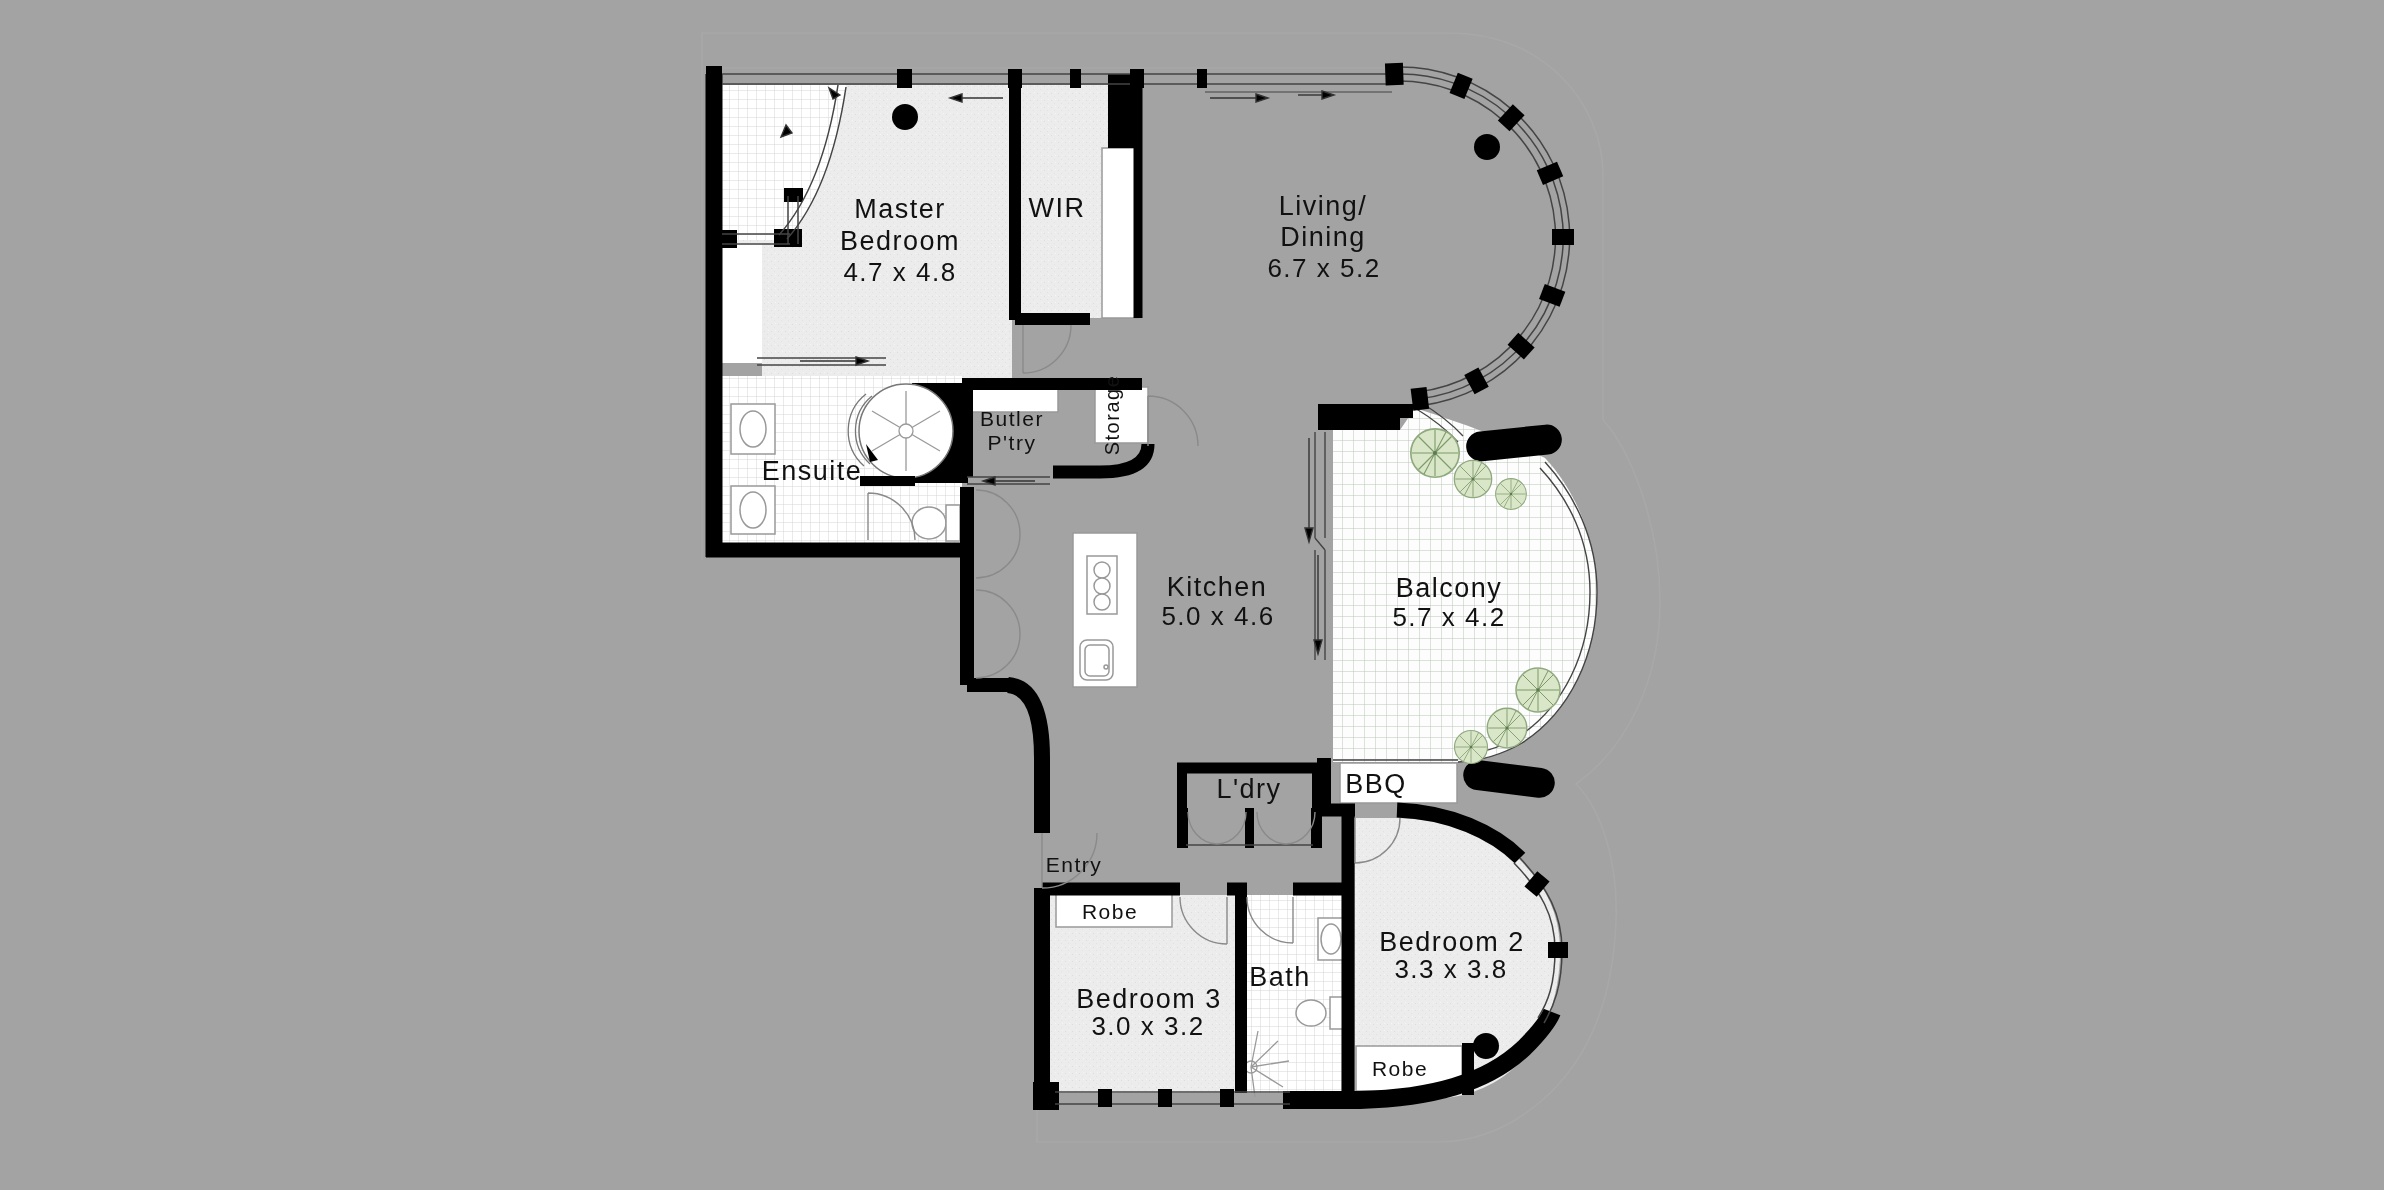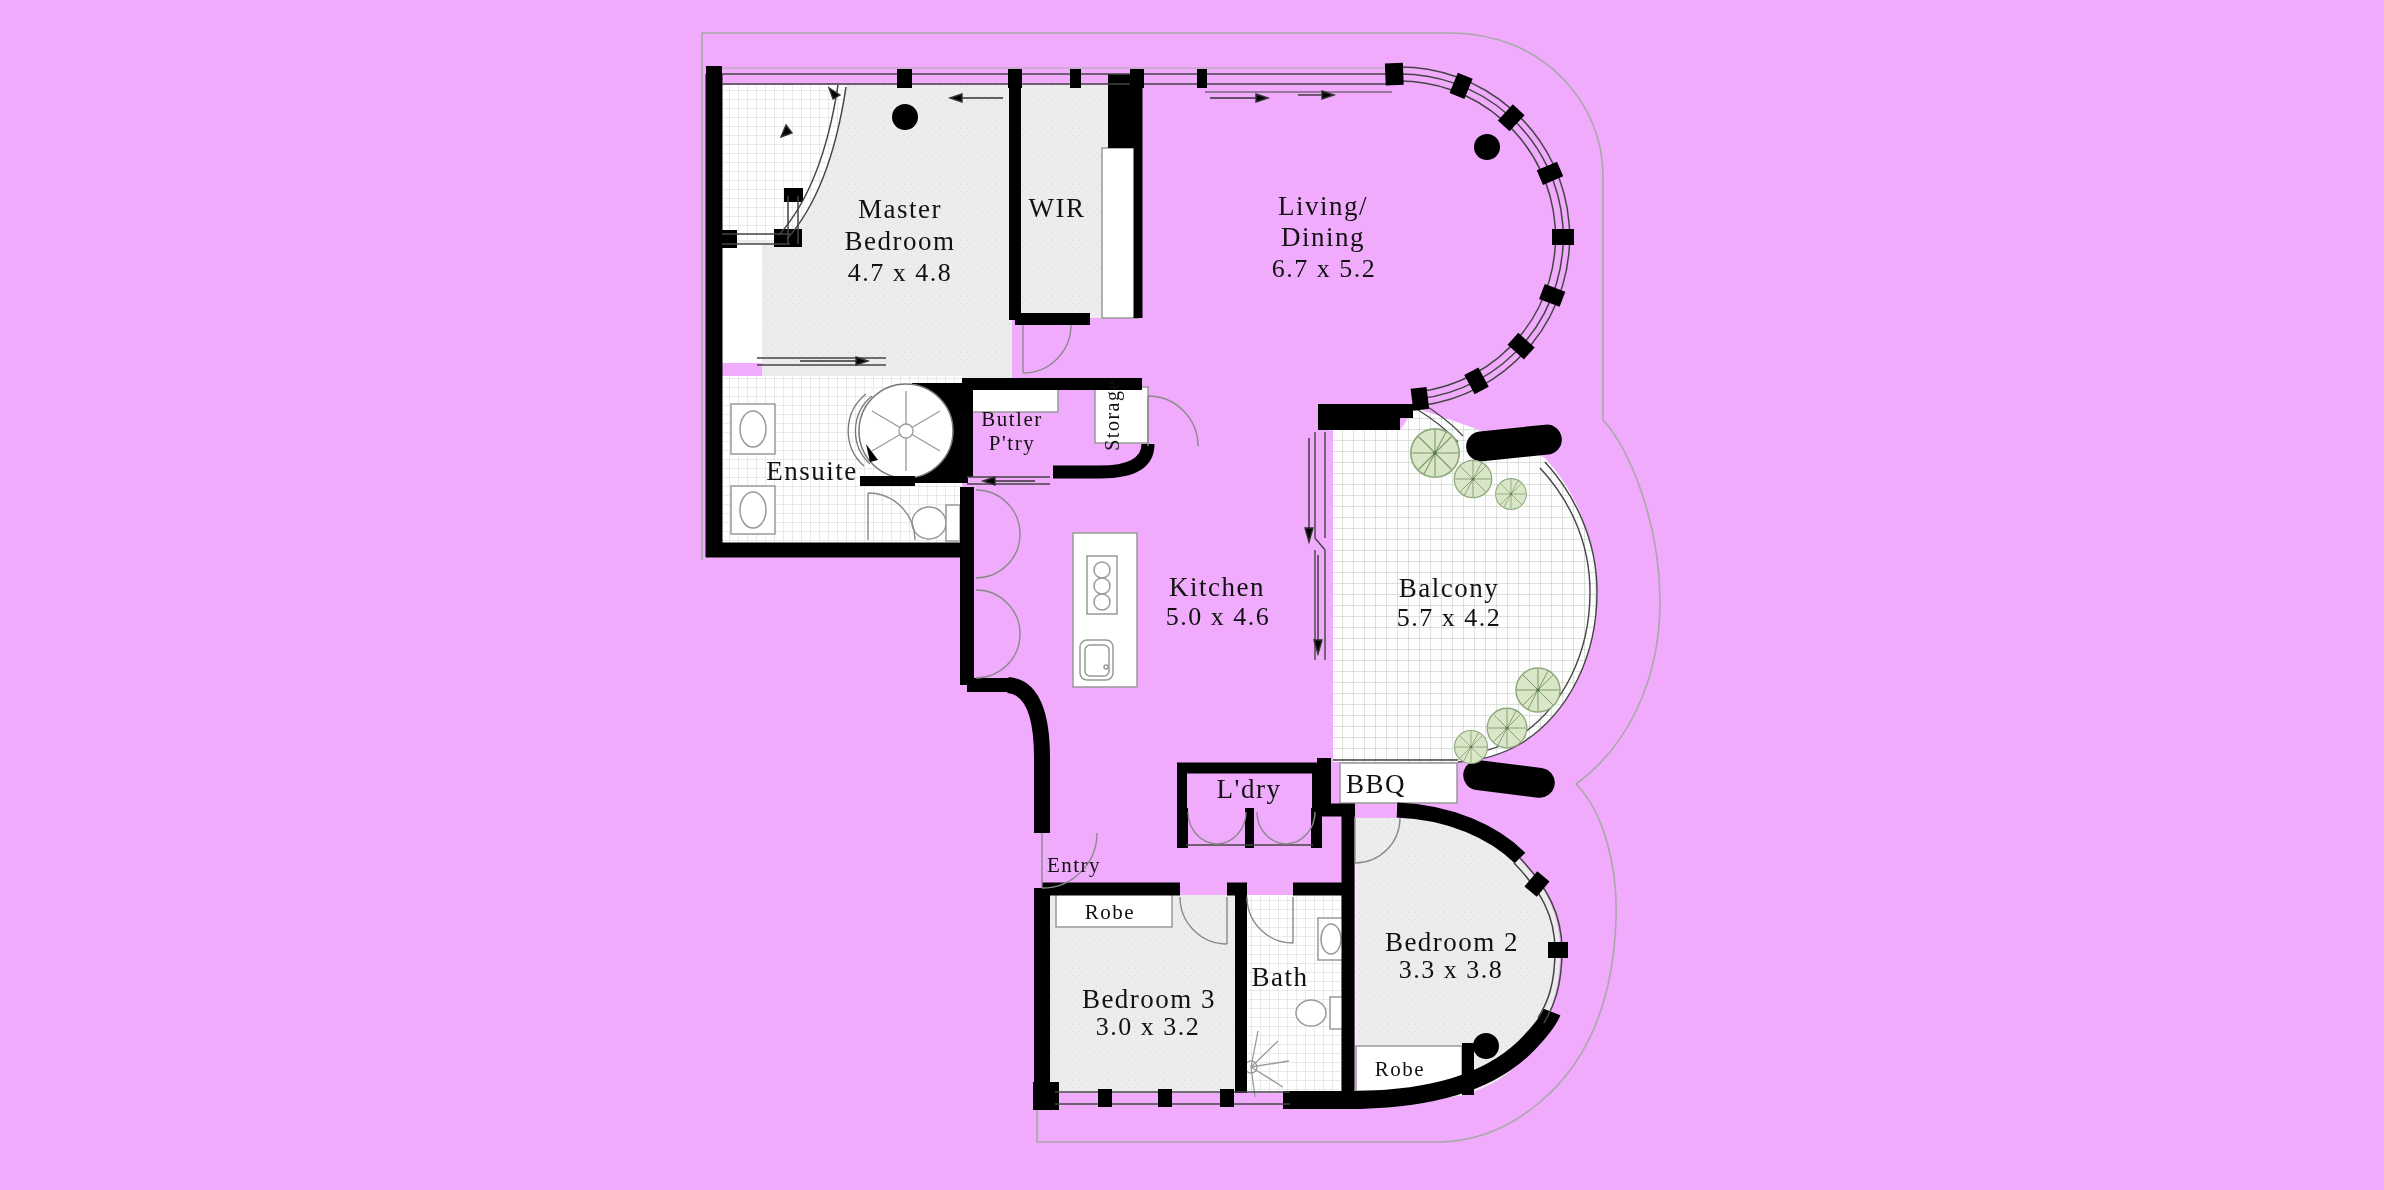--- a/index.html
+++ b/index.html
@@ -1,17 +1,17 @@
 <!DOCTYPE html>
 <html><head>
 <meta charset="utf-8">
 <style>
   html,body{margin:0;padding:0;background:#ffffff;}
-  .page{position:relative;width:2384px;height:1190px;background:#f0abfc;overflow:hidden;
-        font-family:Liberation Serif, serif;}
+  .page{position:relative;width:2384px;height:1190px;background:#a3a3a3;overflow:hidden;
+        font-family:Liberation Sans, sans-serif;}
   svg{position:absolute;left:0;top:0;}
   text{fill:#111111;letter-spacing:1.5px;}
   .room-name{font-size:27px;}
   .room-dims{font-size:26px;}
   .small-label{font-size:21px;}
   .vert-label{font-size:20px;}
 </style>
 </head>
 <body>
 

